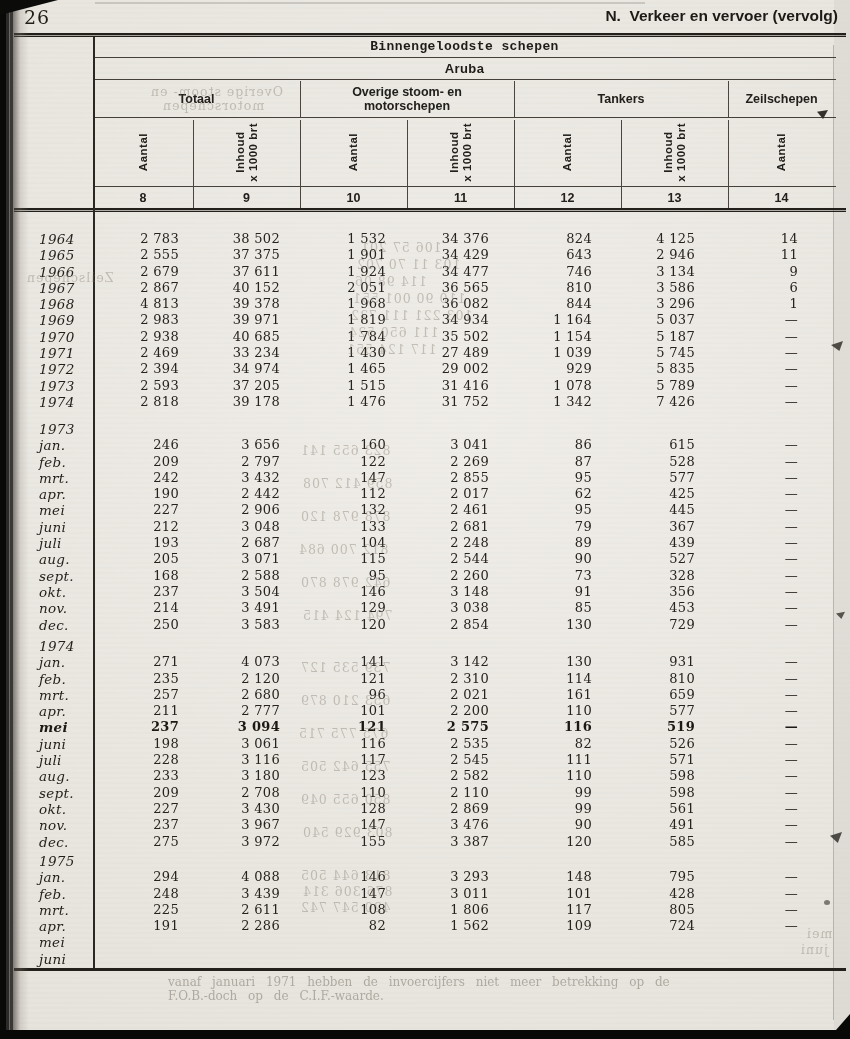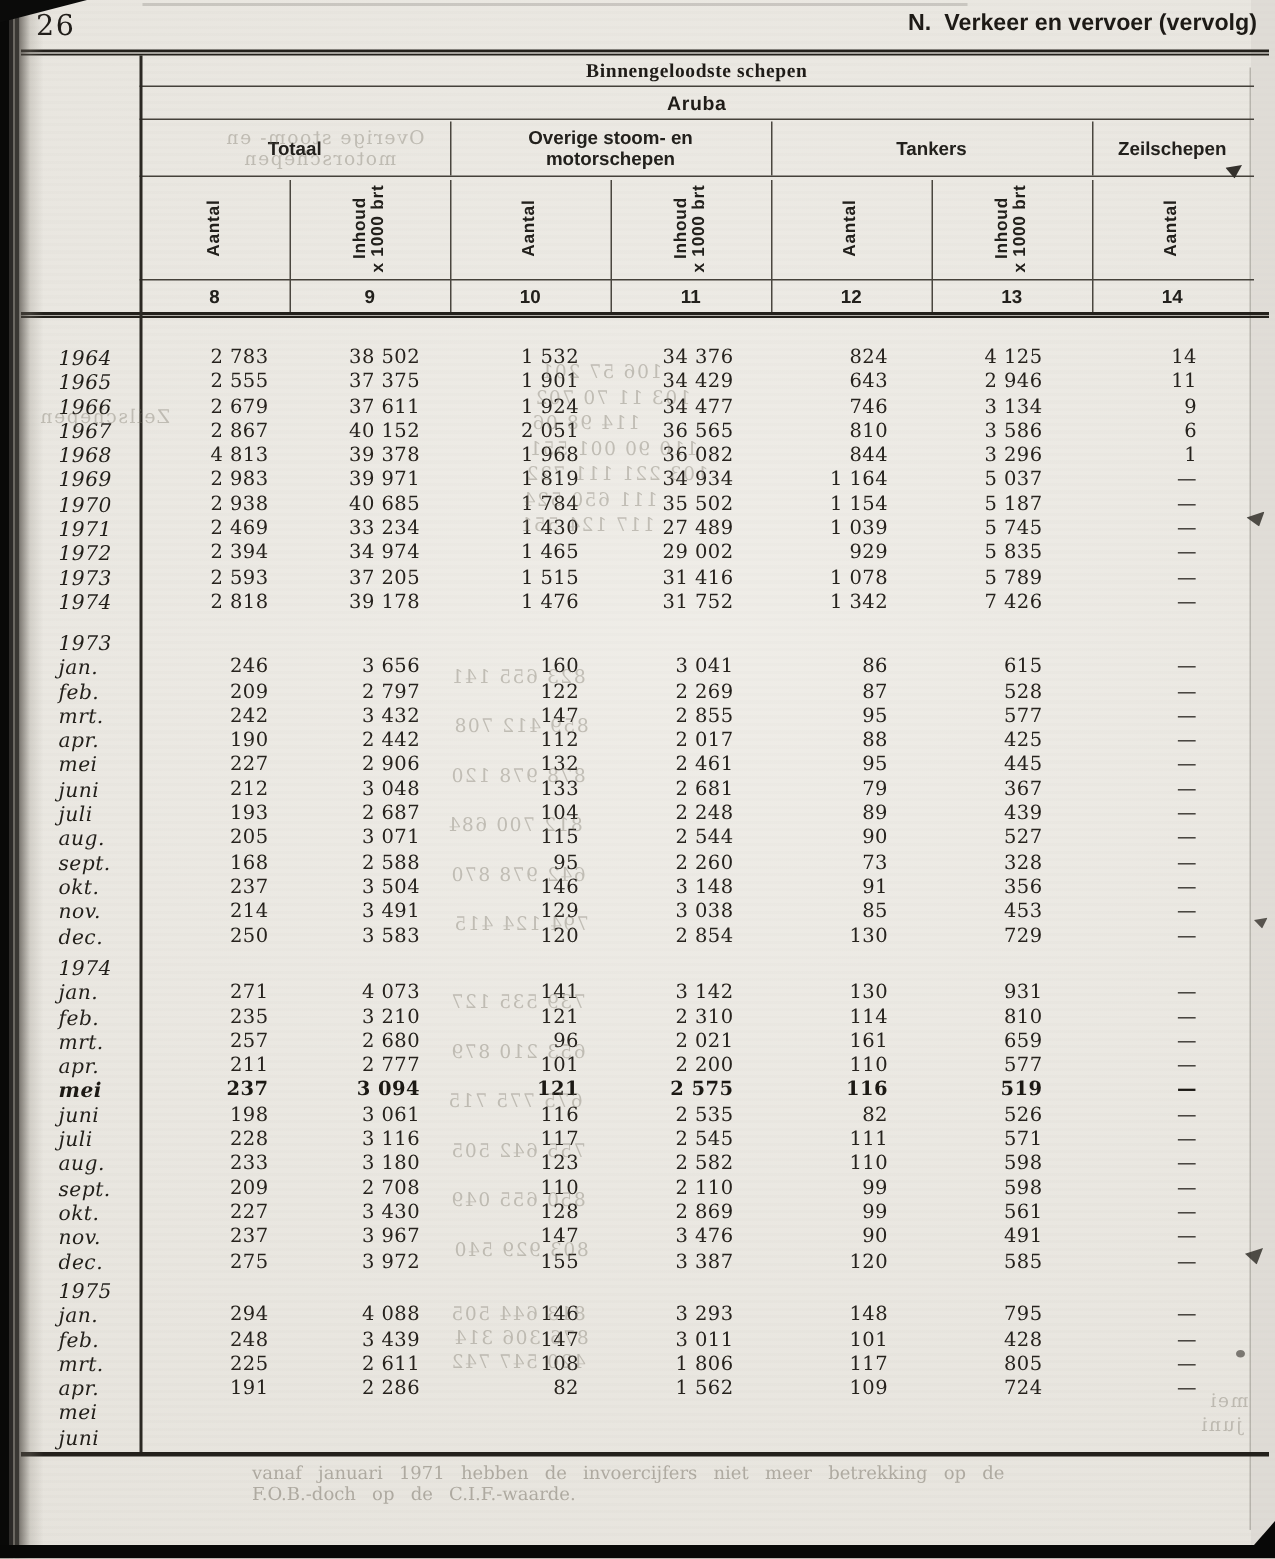--- a/index.html
+++ b/index.html
@@ -42,21 +42,21 @@
   .rule.under-groups{left:93px;top:117px;width:743px;}
   .rule.above-nums{left:93px;top:186px;width:743px;}
   .rule.heavy-mid{left:14px;top:208px;width:832px;height:4px;
         background:linear-gradient(#23201b 0 2px,rgba(35,32,27,.3) 2px 3px,#23201b 3px 4px);}
   .rule.bottom{left:14px;top:968px;width:832px;height:2.5px;background:#23201b;}
   .vrule{position:absolute;background:#2b2823;width:2px;}
   .vrule.main{left:93px;top:37px;height:931px;}
   .vsep{position:absolute;width:1px;background:#4a463f;}
   
   .t-title{position:absolute;left:93px;top:39px;width:743px;text-align:center;
-        font-family:Liberation Serif, serif;font-weight:bold;font-size:13px;letter-spacing:.4px;color:#1f1c18;}
+        font-family:Liberation Mono, monospace;font-weight:bold;font-size:13px;letter-spacing:.4px;color:#1f1c18;}
   .t-sub{position:absolute;left:93px;top:61px;width:743px;text-align:center;
         font-family:"Liberation Sans",sans-serif;font-weight:bold;font-size:13px;letter-spacing:.4px;color:#1f1c18;}
   .groups-row{position:absolute;left:93px;top:80px;width:742px;height:37px;display:grid;
         grid-template-columns:207px 214px 214px 107px;}
   .gcell{display:flex;align-items:center;justify-content:center;text-align:center;
         font-family:"Liberation Sans",sans-serif;font-weight:bold;font-size:12.5px;color:#22201c;line-height:14px;}
   .gcell.g2{padding:0 34px;}
   .cols-row{position:absolute;left:93px;top:119px;width:742px;height:66px;display:grid;
         grid-template-columns:100px 107px 107px 107px 107px 107px 107px;}
   .ccell{display:flex;align-items:center;justify-content:center;}
@@ -337,21 +337,21 @@
           <span class="v v4">95</span>
           <span class="v v5">577</span>
           <span class="v v6">—</span>
         </div>
         <div class="row">
           <span class="lbl">apr.</span>
           <span class="v v0">190</span>
           <span class="v v1">2 442</span>
           <span class="v v2">112</span>
           <span class="v v3">2 017</span>
-          <span class="v v4">88</span>
+          <span class="v v4">62</span>
           <span class="v v5">425</span>
           <span class="v v6">—</span>
         </div>
         <div class="row">
           <span class="lbl">mei</span>
           <span class="v v0">227</span>
           <span class="v v1">2 906</span>
           <span class="v v2">132</span>
           <span class="v v3">2 461</span>
           <span class="v v4">95</span>
@@ -439,21 +439,21 @@
           <span class="v v1">4 073</span>
           <span class="v v2">141</span>
           <span class="v v3">3 142</span>
           <span class="v v4">130</span>
           <span class="v v5">931</span>
           <span class="v v6">—</span>
         </div>
         <div class="row">
           <span class="lbl">feb.</span>
           <span class="v v0">235</span>
-          <span class="v v1">3 210</span>
+          <span class="v v1">2 120</span>
           <span class="v v2">121</span>
           <span class="v v3">2 310</span>
           <span class="v v4">114</span>
           <span class="v v5">810</span>
           <span class="v v6">—</span>
         </div>
         <div class="row">
           <span class="lbl">mrt.</span>
           <span class="v v0">257</span>
           <span class="v v1">2 680</span>

